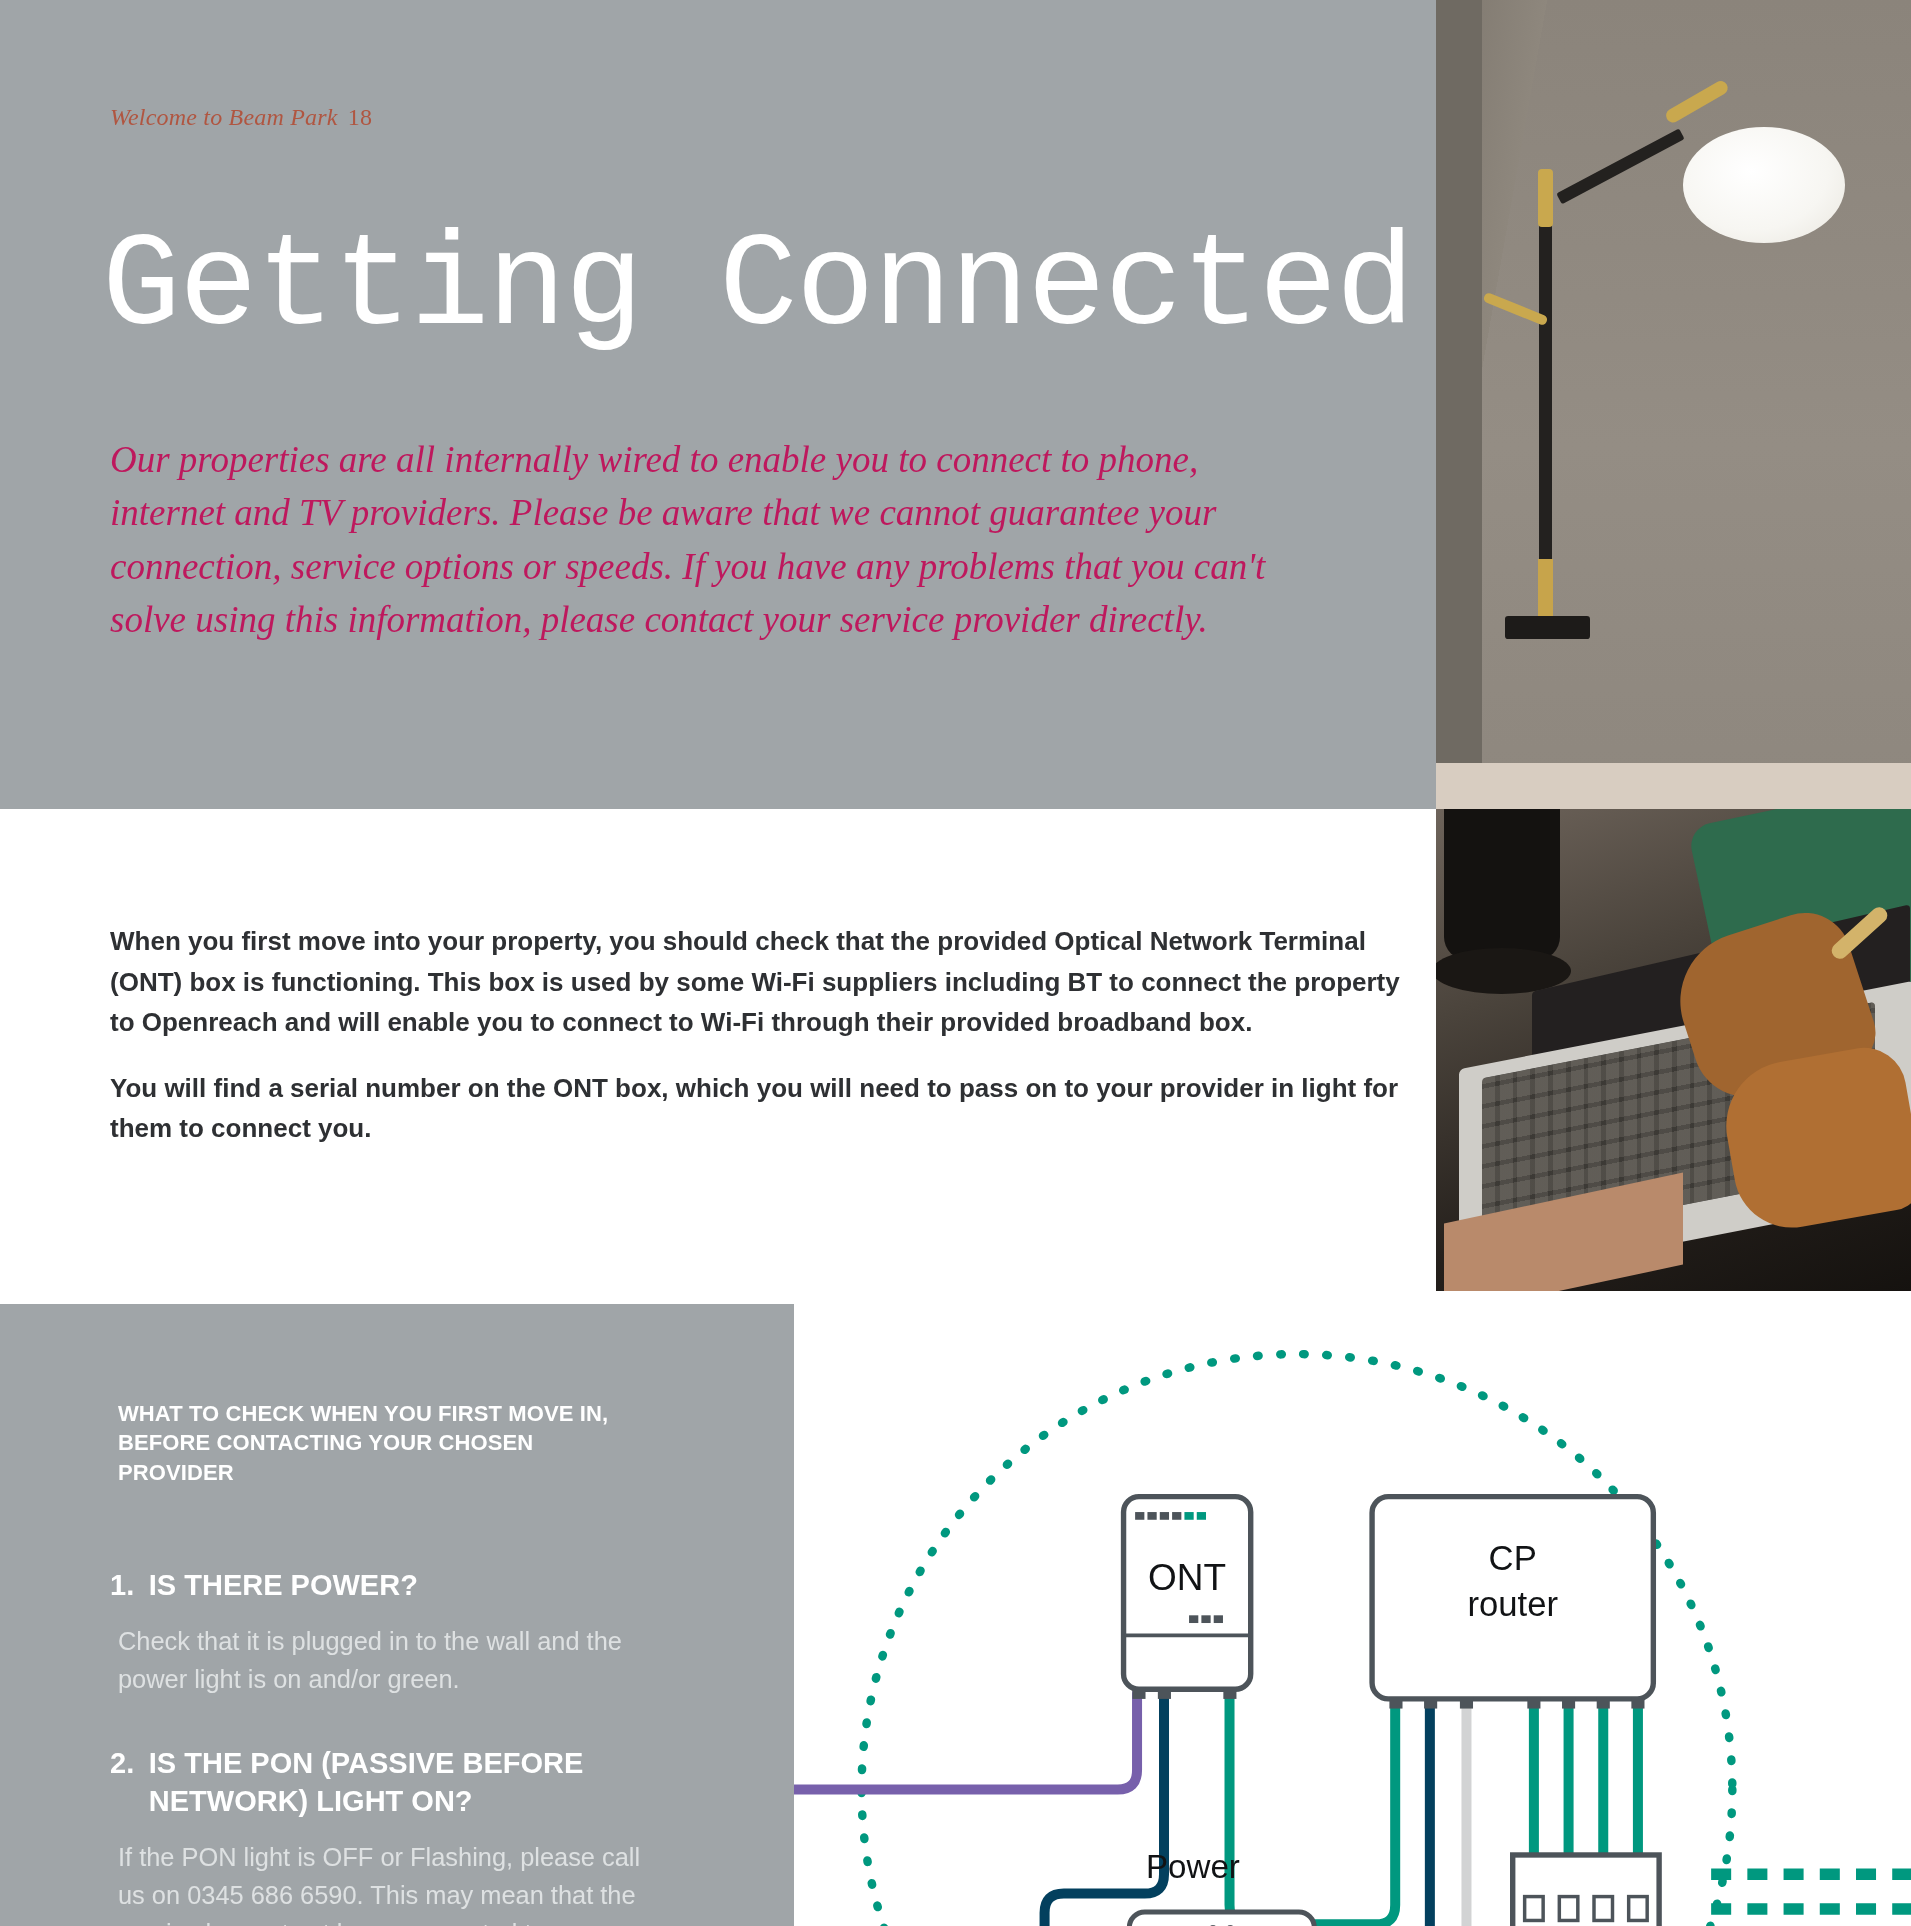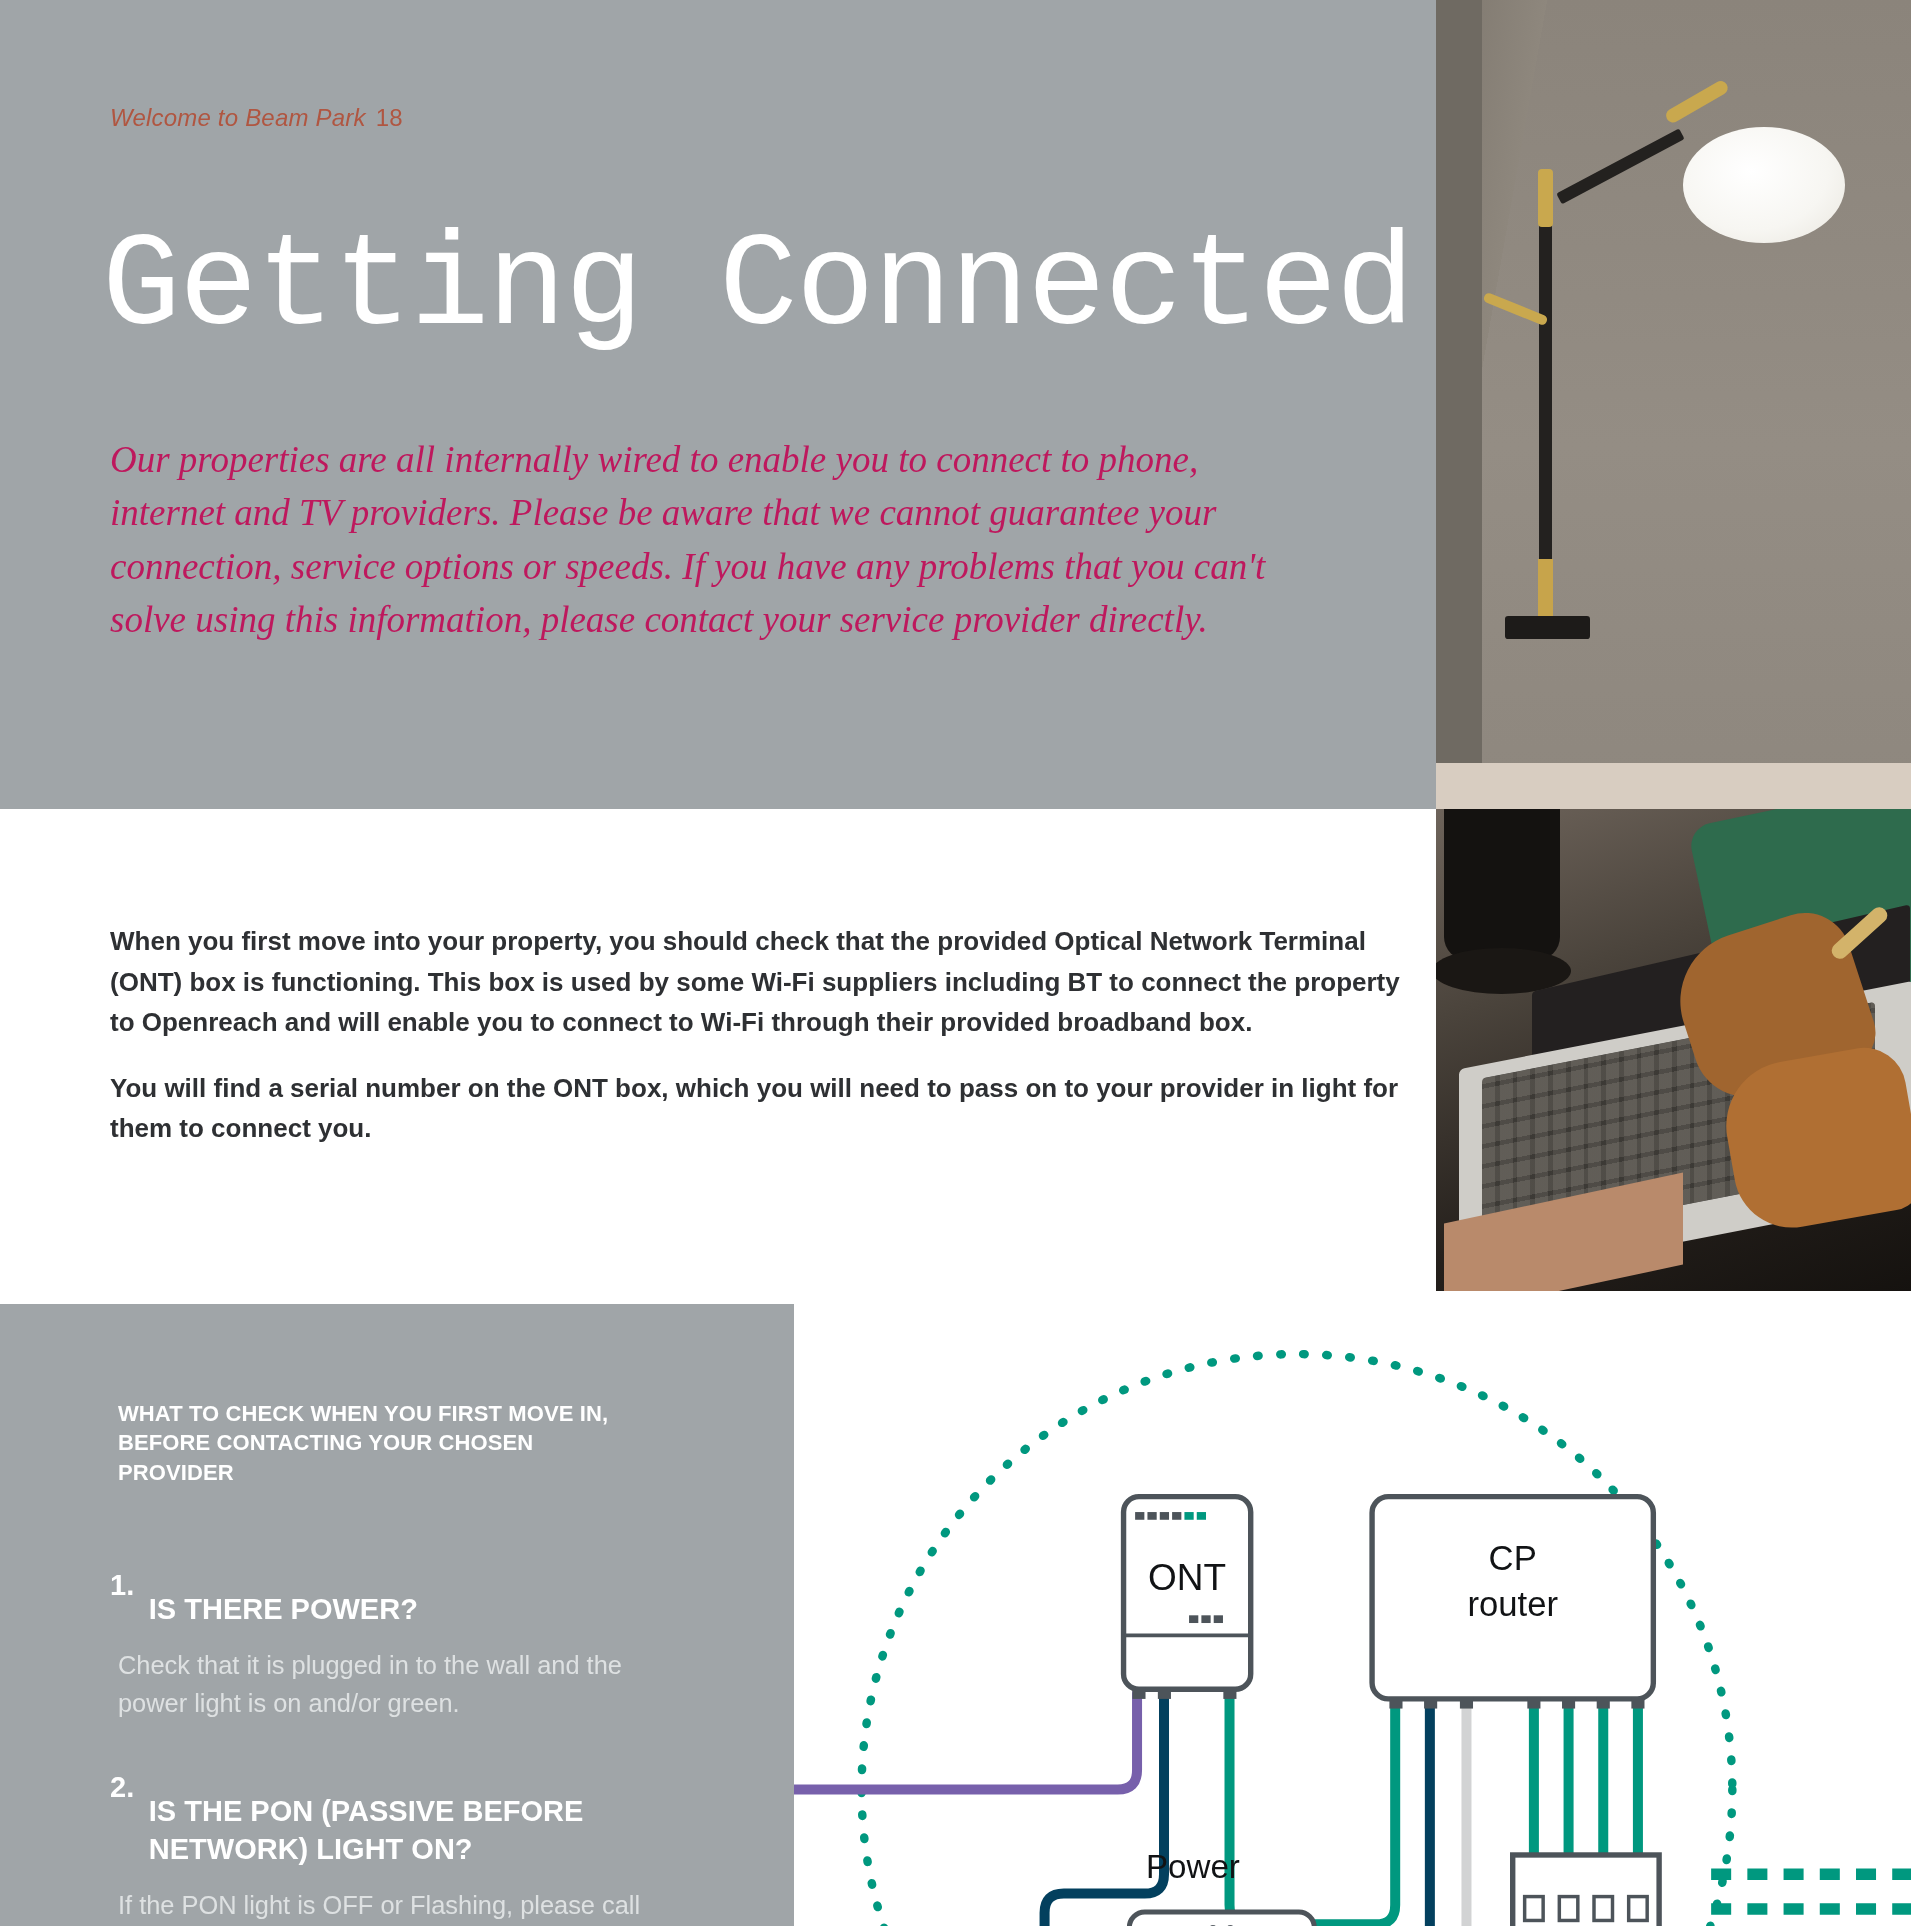--- a/index.html
+++ b/index.html
@@ -26,21 +26,21 @@
   .lamp-stem-bot{position:absolute;left:102px;top:559px;width:14.6px;height:69px;background:#c7a44b;}
   .lamp-arm{position:absolute;left:123px;top:193px;width:139px;height:11.6px;background:#23211f;
      transform-origin:0 50%;transform:rotate(-28deg);border-radius:2.3px;}
   .lamp-arm-gold{position:absolute;left:231px;top:112px;width:69px;height:14px;background:#c9a84e;
      transform-origin:0 50%;transform:rotate(-30deg);border-radius:7px;}
   .lamp-knob{position:absolute;left:46px;top:304px;width:67px;height:10px;background:#c9a84e;
      transform:rotate(22deg);border-radius:4.6px;}
   .lamp-base{position:absolute;left:69px;top:616px;width:85px;height:23px;background:#1d1b19;border-radius:3.1px;}
   .lamp-desk{position:absolute;left:0;bottom:0;width:100%;height:46px;background:#d8cdc1;}
 
-  .hero-eyebrow{position:absolute;left:110px;top:104px;font-family:Liberation Sans, sans-serif;
+  .hero-eyebrow{position:absolute;left:110px;top:104px;font-family:Liberation Serif, serif;
     font-style:italic;font-size:24px;color:#b05641;letter-spacing:0.2px;}
   .hero-eyebrow .pg{color:#b05641;margin-left:10px;font-style:normal;}
   .hero-title{position:absolute;left:102px;top:223px;font-family:Liberation Mono, monospace;
     font-size:131px;line-height:1;color:#ffffff;font-weight:400;letter-spacing:-1.5px;}
   .hero-sub{position:absolute;left:110px;top:433px;width:1186px;
     font-family:"Liberation Serif",serif;font-style:italic;font-size:37px;line-height:1.44;
     color:#be185d;font-weight:400;}
 
   
   .mid-photo{position:absolute;left:1436px;top:809px;width:475px;height:482px;overflow:hidden;
@@ -74,21 +74,21 @@
   .bodycopy p{margin:0 0 25px 0;font-weight:bold;}
 
   
   .panel{position:absolute;left:0;top:1304px;width:794px;height:1067px;background:#a0a5a8;}
   .panel-inner{position:absolute;left:110px;top:1391px;width:551px;}
   .panel-h{font-size:22px;line-height:1.33;font-weight:700;color:#ffffff;letter-spacing:0.1px;margin:8px;}
   .chk{margin-top:79px;}
   .chk-h{font-size:29px;line-height:1.32;font-weight:700;color:#ffffff;margin:0 0 17.7px 0;
      display:flex;gap:14.6px;}
   .chk-h .num{flex:0 0 auto;}
-  .chk-h .txt{flex:1 1 auto;margin-top:24px;}
+  .chk-h .txt{flex:1 1 auto;}
   .chk-b{font-size:25.4px;line-height:1.50;font-weight:300;color:#e3e6e7;opacity:.93;margin:8px;}
   .chk2{margin-top:46px;}
 
   
   .diagram{position:absolute;left:794px;top:1304px;width:1118px;height:1310px;}
 </style>
 </head>
 <body>
 
 <div class="page">

